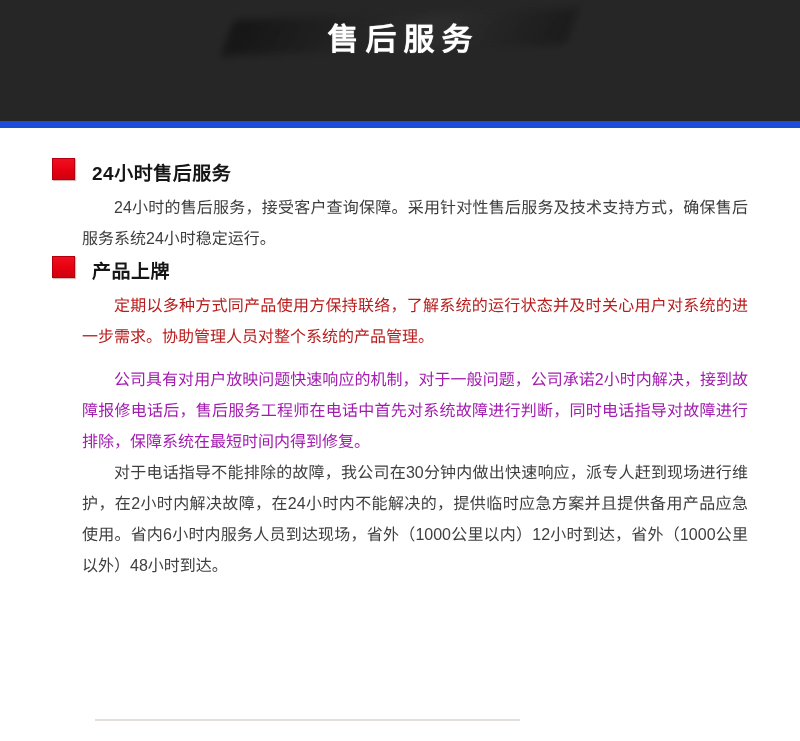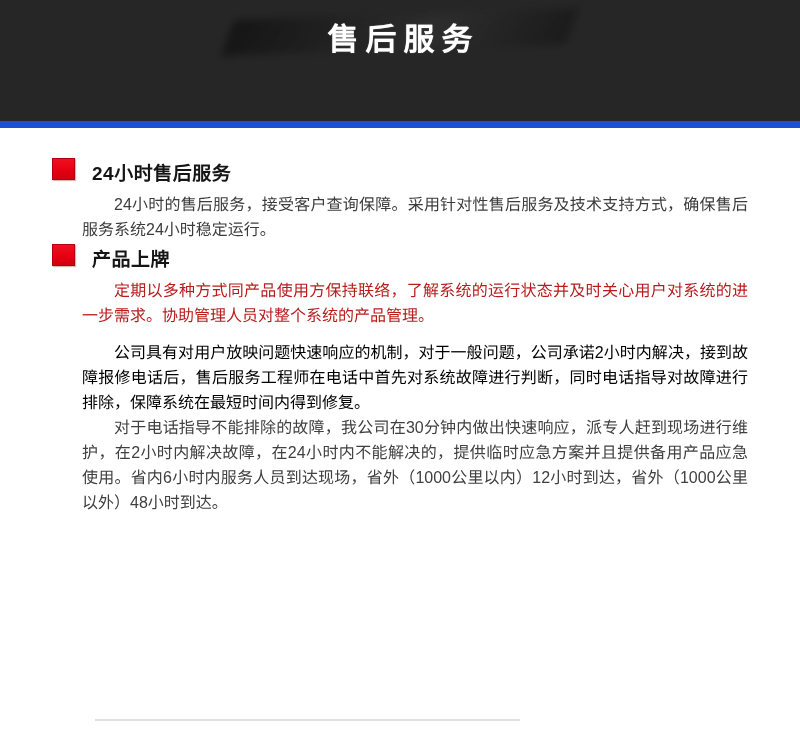--- a/index.html
+++ b/index.html
@@ -76,21 +76,21 @@
     margin: 0;
     font-size: 19px;
     font-weight: 700;
     color: #151515;
     letter-spacing: 0.5px;
   }
   .section p {
     margin: 12px 0 0 30px;
     width: 666px;
     font-size: 16px;
-    line-height: 25px;
+    line-height: 31px;
     color: #3c3c3c;
     text-indent: 2em;
     text-align: justify;
     text-justify: inter-character;
   }
   .section p + p {
     margin-top: 0;
   }
 
   
@@ -123,20 +123,20 @@
     <p style="color: rgb(60, 60, 60);">24小时的售后服务，接受客户查询保障。采用针对性售后服务及技术支持方式，确保售后服务系统24小时稳定运行。</p>
       </section>
       <section class="section">
       <div class="section-head">
         <span class="bullet" style="background-color: rgb(230, 0, 18);"></span>
         <h2 class="section-title">产品上牌</h2>
       </div>
     <p style="color: #b91c1c;">定期以多种方式同产品使用方保持联络，了解系统的运行状态并及时关心用户对系统的进一步需求。协助管理人员对整个系统的产品管理。</p>
       </section>
       <section class="section">
-    <p style="color: #000000;">公司具有对用户放映问题快速响应的机制，对于一般问题，公司承诺2小时内解决，接到故障报修电话后，售后服务工程师在电话中首先对系统故障进行判断，同时电话指导对故障进行排除，保障系统在最短时间内得到修复。</p>
+    <p style="color: #a21caf;">公司具有对用户放映问题快速响应的机制，对于一般问题，公司承诺2小时内解决，接到故障报修电话后，售后服务工程师在电话中首先对系统故障进行判断，同时电话指导对故障进行排除，保障系统在最短时间内得到修复。</p>
         <p style="color: #404040;">对于电话指导不能排除的故障，我公司在30分钟内做出快速响应，派专人赶到现场进行维护，在2小时内解决故障，在24小时内不能解决的，提供临时应急方案并且提供备用产品应急使用。省内6小时内服务人员到达现场，省外（1000公里以内）12小时到达，省外（1000公里以外）48小时到达。</p>
       </section>
     </main>
 
   <div class="scan-artifact"></div>
 
 </div>
 
 </body></html>

